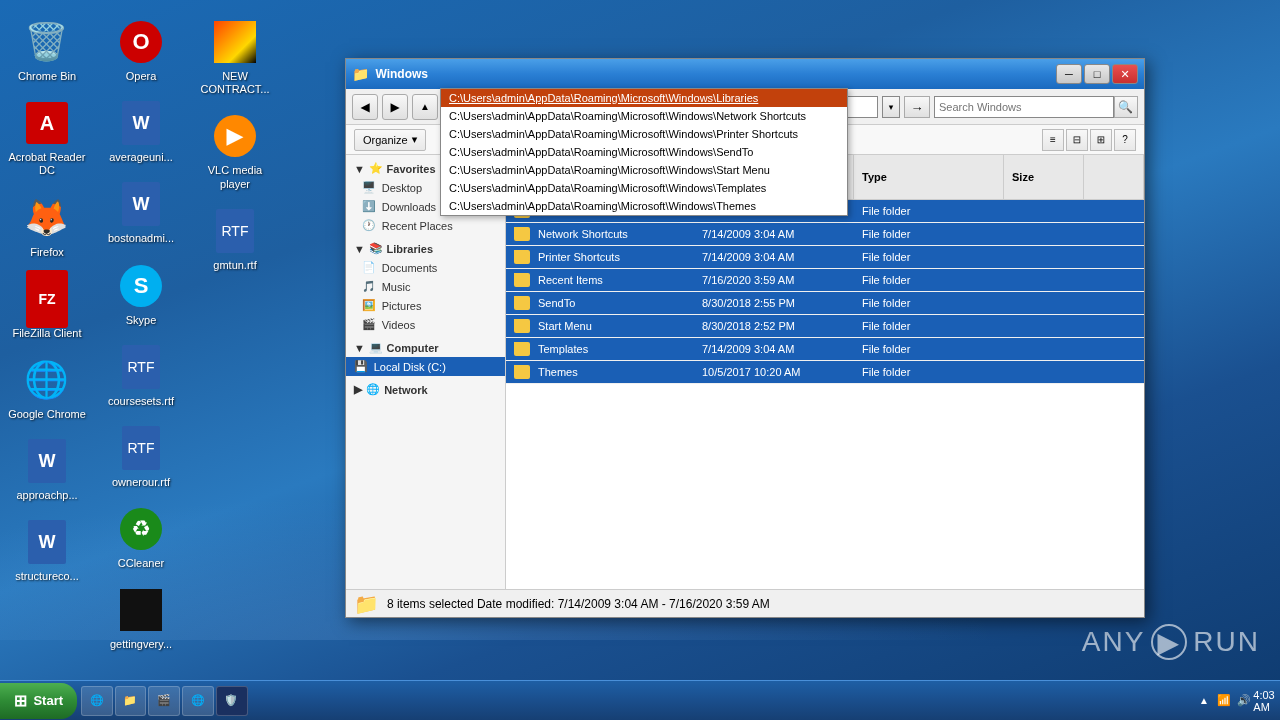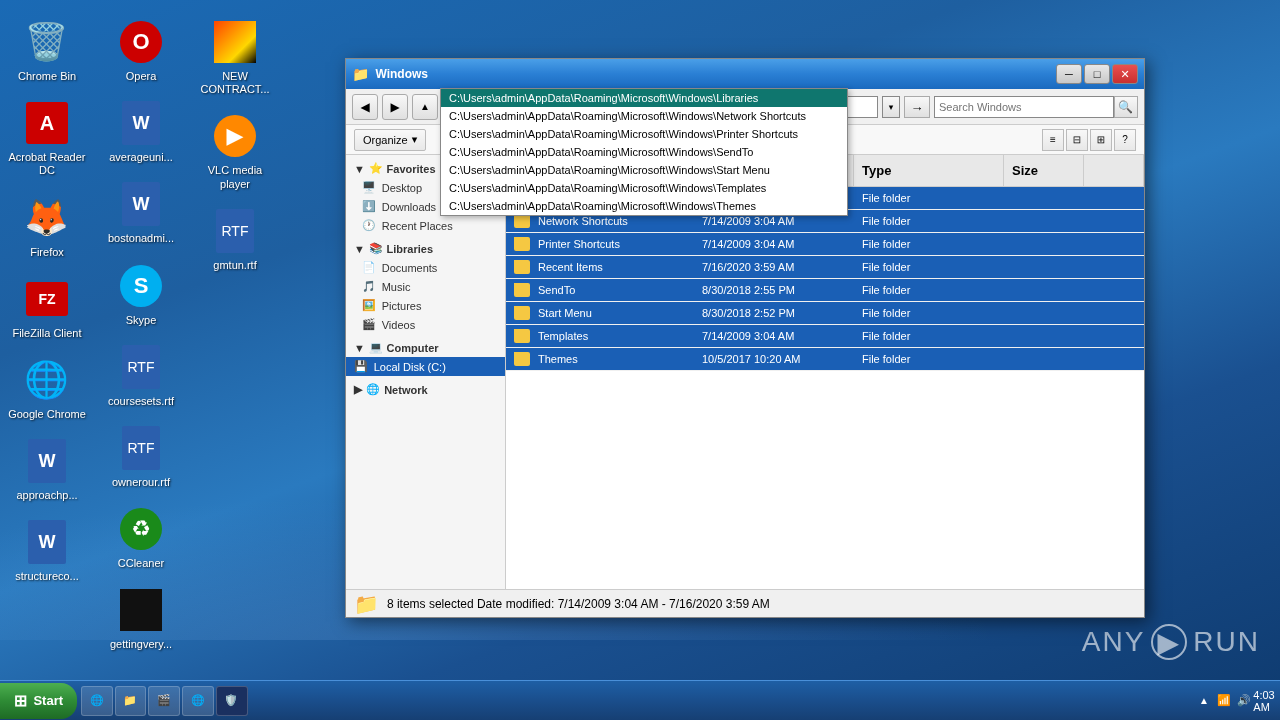--- a/index.html
+++ b/index.html
@@ -383,22 +383,22 @@
     .file-list-header {
       display: grid;
       grid-template-columns: 1fr 160px 150px 80px 60px;
       background: #e8e8e8;
       border-bottom: 1px solid #ccc;
       position: sticky;
       top: 0;
     }
 
     .col-header {
-      padding: 8px 8px;
-      font-size: 13px;
+      padding: 16px 8px;
+      font-size: 11px;
       font-weight: bold;
       border-right: 1px solid #ccc;
       cursor: pointer;
     }
 
     .file-row {
       display: grid;
       grid-template-columns: 1fr 160px 150px 80px 60px;
       border-bottom: 1px solid #f0f0f0;
     }
@@ -448,22 +448,23 @@
 
     .autocomplete-item {
       padding: 3px 8px;
       font-size: 11px;
       cursor: pointer;
       white-space: nowrap;
       overflow: hidden;
     }
 
     .autocomplete-item:hover, .autocomplete-item.highlighted {
-      background: #0f766e;
+      background: #c2410c;
       color: white;
+      text-decoration: underline;
     }
 
     
     .anyrun-watermark {
       position: absolute;
       bottom: 60px;
       right: 20px;
       color: rgba(255,255,255,0.6);
       font-size: 28px;
       font-weight: 300;
@@ -521,21 +522,21 @@
     </div>
 
 
     <div class="desktop-icon">
       <div class="icon-img" style="font-size:36px;">🦊</div>
       <span class="icon-label">Firefox</span>
     </div>
 
     <div class="desktop-icon">
       <div class="icon-img">
-        <div style="background:#cc0000;color:white;width:42px;height:34px;border-radius:3px;display:flex;align-items:center;justify-content:center;font-size:14px;font-weight:bold;">FZ</div>
+        <div style="background:#cc0000;color:white;width:42px;height:58px;border-radius:3px;display:flex;align-items:center;justify-content:center;font-size:14px;font-weight:bold;">FZ</div>
       </div>
       <span class="icon-label">FileZilla Client</span>
     </div>
 
 
     <div class="desktop-icon">
       <div class="icon-img" style="font-size:36px;">🌐</div>
       <span class="icon-label">Google Chrome</span>
     </div>
 

